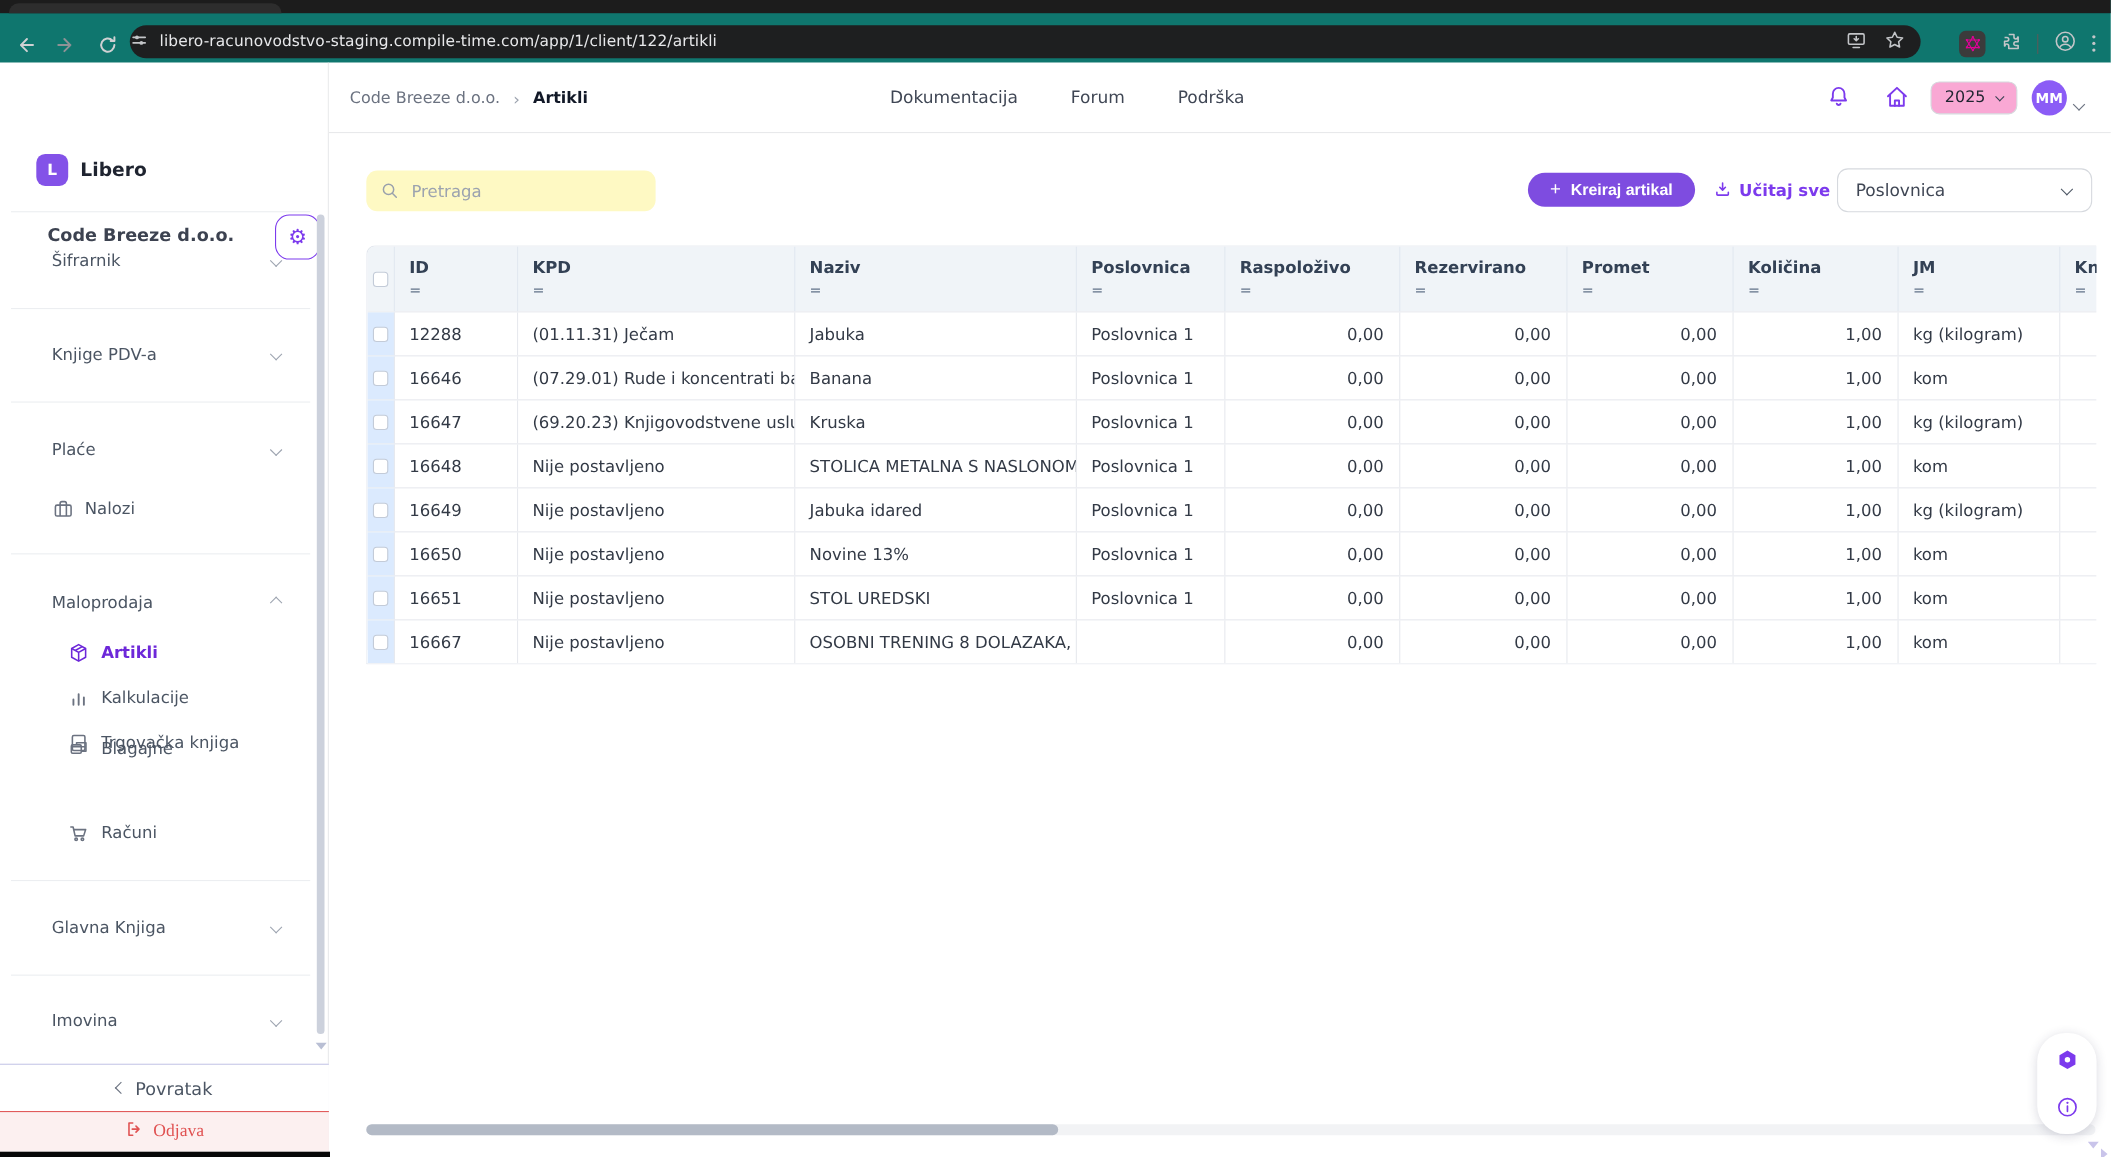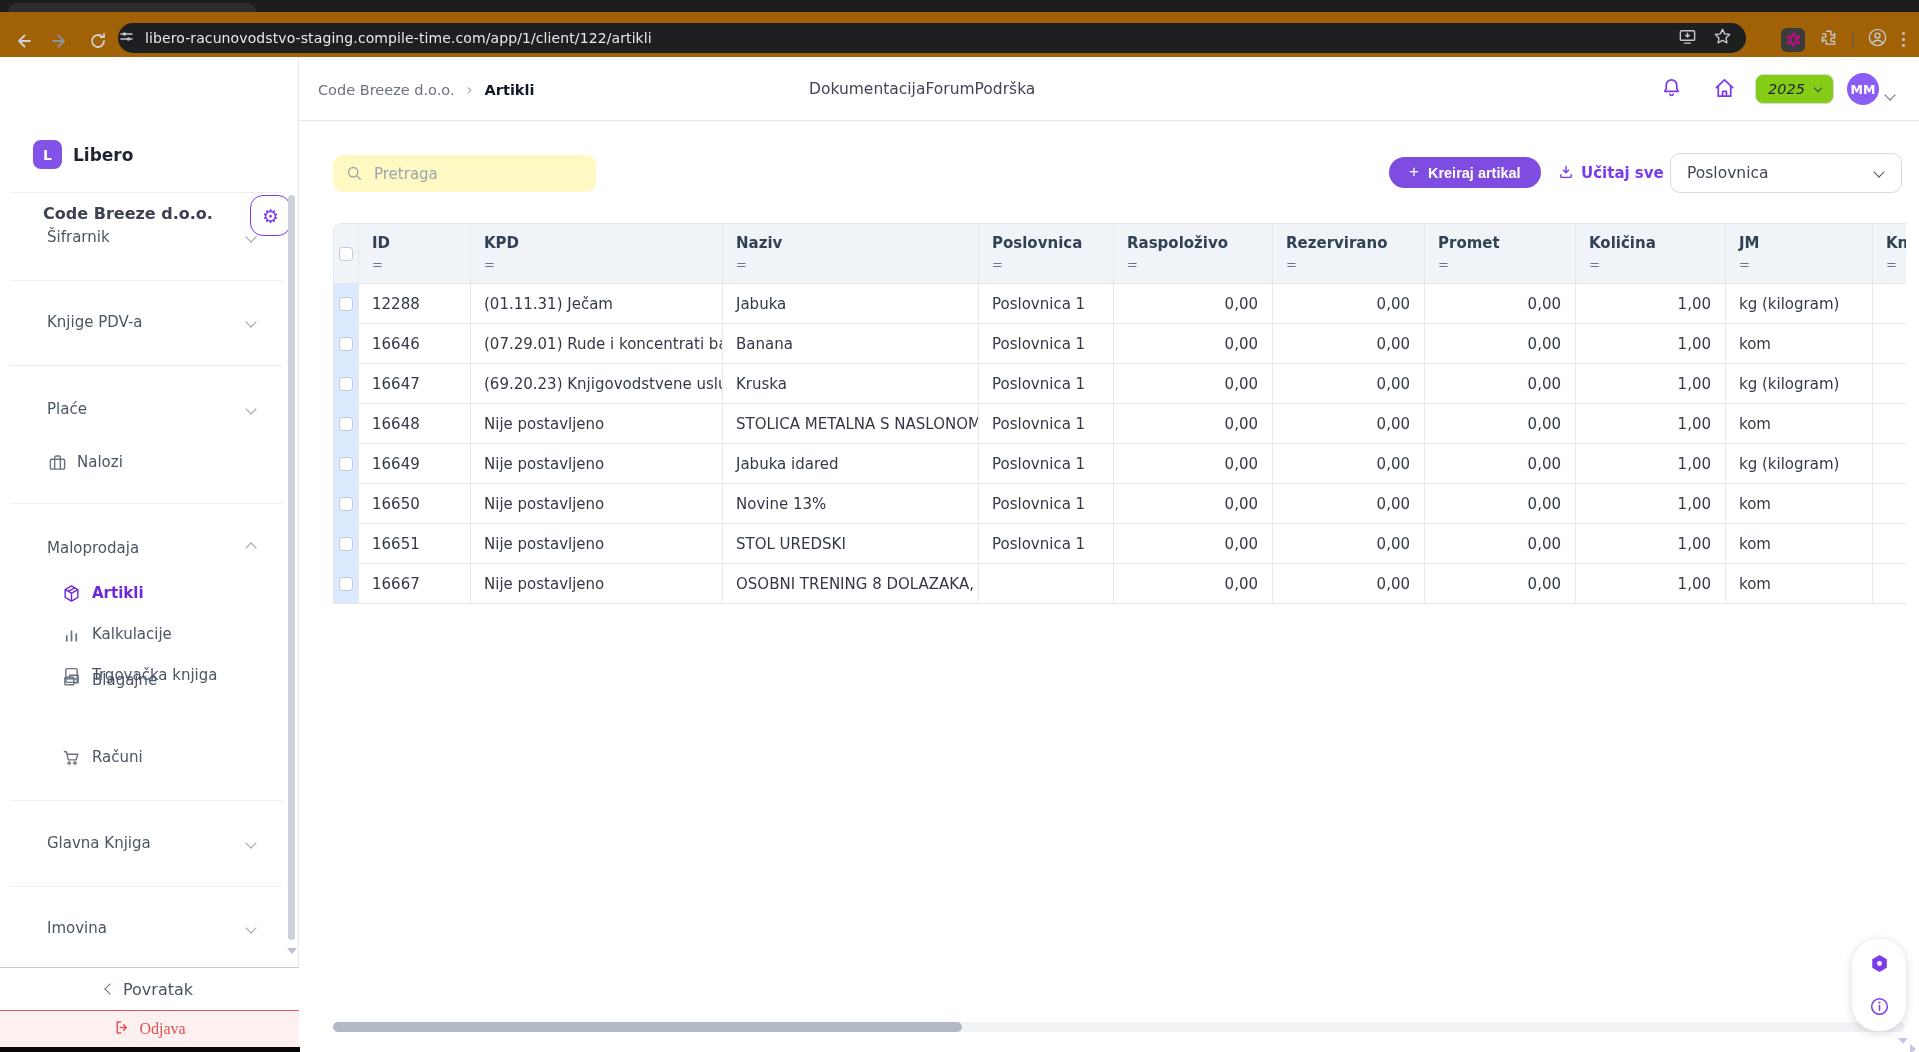--- a/index.html
+++ b/index.html
@@ -2,21 +2,21 @@
 <html><head>
 <meta charset="utf-8">
 <style>
   * { margin:0; padding:0; box-sizing:border-box; }
   html,body { width:1919px; height:1052px; overflow:hidden; }
   body { font-family:"DejaVu Sans","Liberation Sans",sans-serif; background:#fff; }
   .screen { position:relative; width:1919px; height:1052px; overflow:hidden; background:#fff; }
   .abs { position:absolute; }
 
   
-  .chrome { left:0; top:0; width:1919px; height:57px; background:#a16207; }
+  .chrome { left:0; top:0; width:1919px; height:57px; background:#0f766e; }
   .tabstrip { left:0; top:0; width:1919px; height:12px; background:#1c1c1c; }
   .tab { left:8px; top:3px; width:248px; height:9px; background:#2d2d2d; border-radius:9px 9px 0 0; }
   .navico { top:31px; width:20px; height:20px; color:#cfd1d3; }
   .navico svg { width:20px; height:20px; display:block; }
   .omnibox { left:118px; top:23px; width:1628px; height:30px; background:#1e1f20; border-radius:15px; display:flex; align-items:center; }
   .omni-url { color:#e7e8ea; font-size:14px; margin-left:10px; white-space:nowrap; letter-spacing:.1px; }
   .pillico { color:#c3c5c8; }
   .chrome-right { display:flex; align-items:center; gap:14px; }
   .extbg { width:24px; height:24px; background:#3b3b3b; border-radius:6px; display:flex; align-items:center; justify-content:center; }
   .vsep { width:1px; height:18px; background:#5a5a5a; }
@@ -57,25 +57,25 @@
                 display:flex; align-items:center; justify-content:center; gap:9px; color:#e05252; font-size:16px;font-family:Liberation Serif, serif; }
   .logout-row svg { width:17px; height:17px; }
   .blackstrip { left:0; top:1047px; width:300px; height:5px; background:#070707; }
 
   
   .pagehead { left:299px; top:57px; width:1620px; height:64px; background:#fff; border-bottom:1px solid #e8e9eb; }
   .crumbs { left:318px; top:81px; display:flex; align-items:center; gap:12px; font-size:14.5px; }
   .crumb-root { color:#6b7280; }
   .crumb-sep { color:#9ca3af; font-size:15px; }
   .crumb-cur { color:#111827; font-weight:600; }
-  .mainnav { left:809px; top:80px; display:flex; font-size:15.5px; font-weight:500; color:#3f4654; }
+  .mainnav { left:809px; top:80px; display:flex; gap:48px; font-size:15.5px; font-weight:500; color:#3f4654; }
   .headico { top:77px; width:23px; height:23px; color:#7c3aed; }
   .headico svg { width:23px; height:23px; display:block; }
-  .yearsel { left:1755px; top:74px; width:79px; height:30px; border:1px solid #d6d9de; border-radius:8px; background:#84cc16;
-             display:flex; align-items:center; justify-content:center; gap:10px; font-size:14.5px; color:#1f2430;font-style:italic; }
+  .yearsel { left:1755px; top:74px; width:79px; height:30px; border:1px solid #d6d9de; border-radius:8px; background:#f9a8d4;
+             display:flex; align-items:center; justify-content:center; gap:10px; font-size:14.5px; color:#1f2430; }
   .yearsel .chev { width:6px; height:6px; border-color:#374151; margin-top:-3px; }
   .avatar { left:1847px; top:73px; width:32px; height:32px; border-radius:50%; background:#8b5cf6; color:#fff;
             display:flex; align-items:center; justify-content:center; font-size:12.5px; font-weight:bold; }
   .av-chev { left:1886px; top:84px; }
   .av-chev .chev { border-color:#6b7280; }
 
   
   .search { left:333px; top:155px; width:263px; height:37px; background:#fef9c3; border-radius:10px;
             display:flex; align-items:center; border:none; }
   .search svg { width:17px; height:17px; margin-left:13px; color:#9aa1ac; flex:none; }

